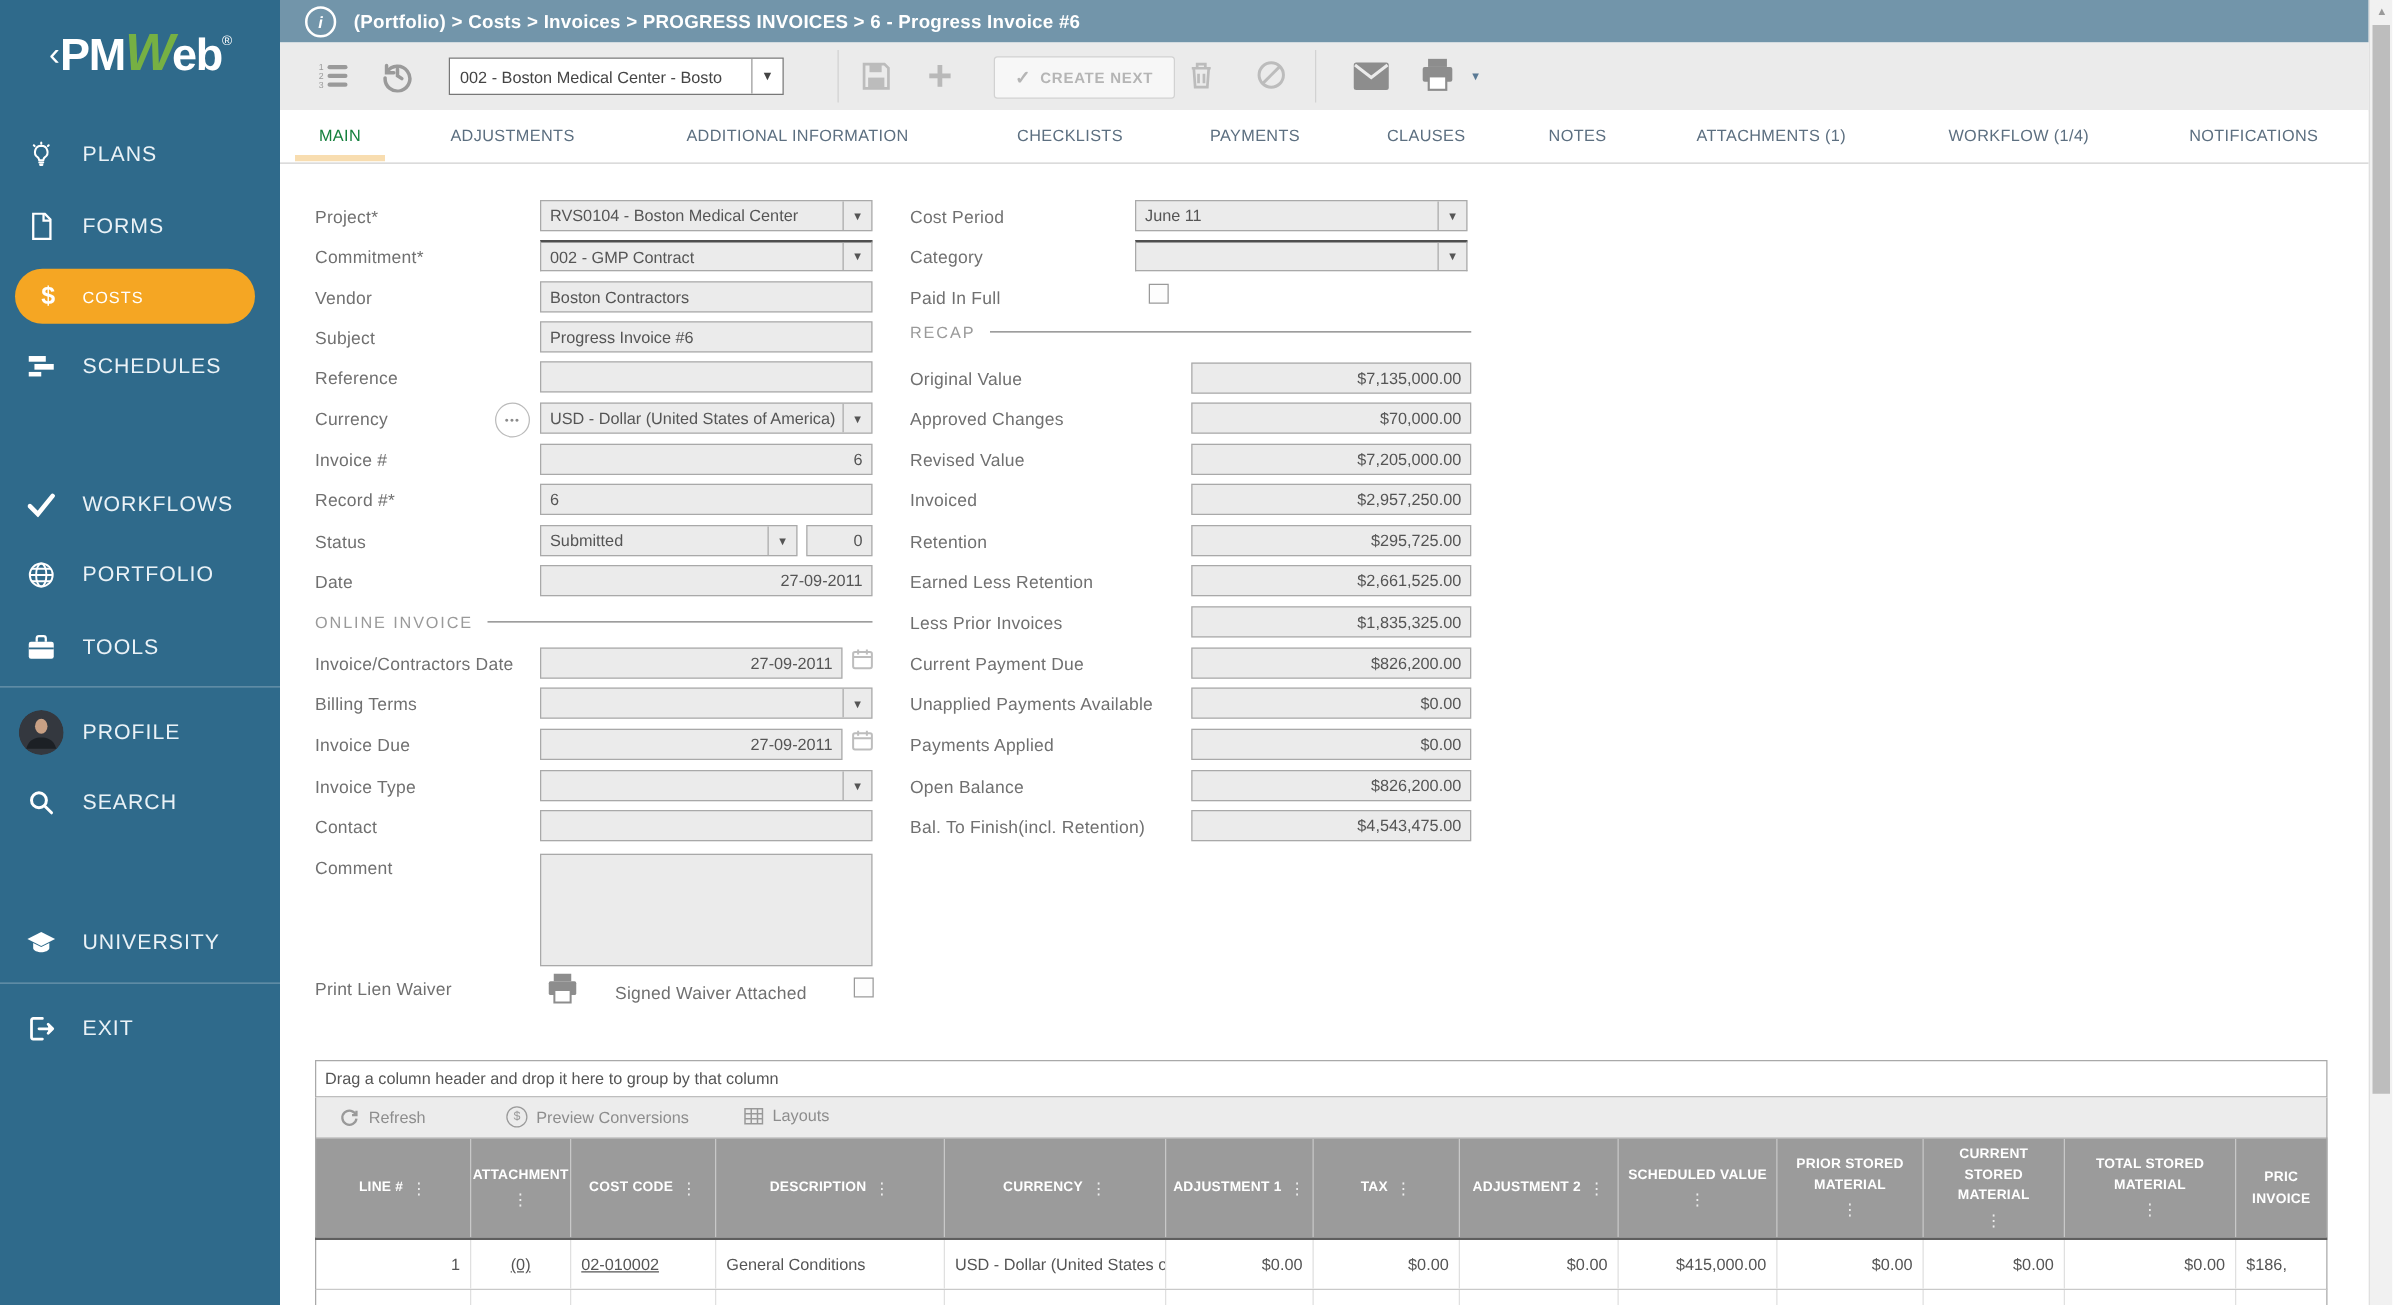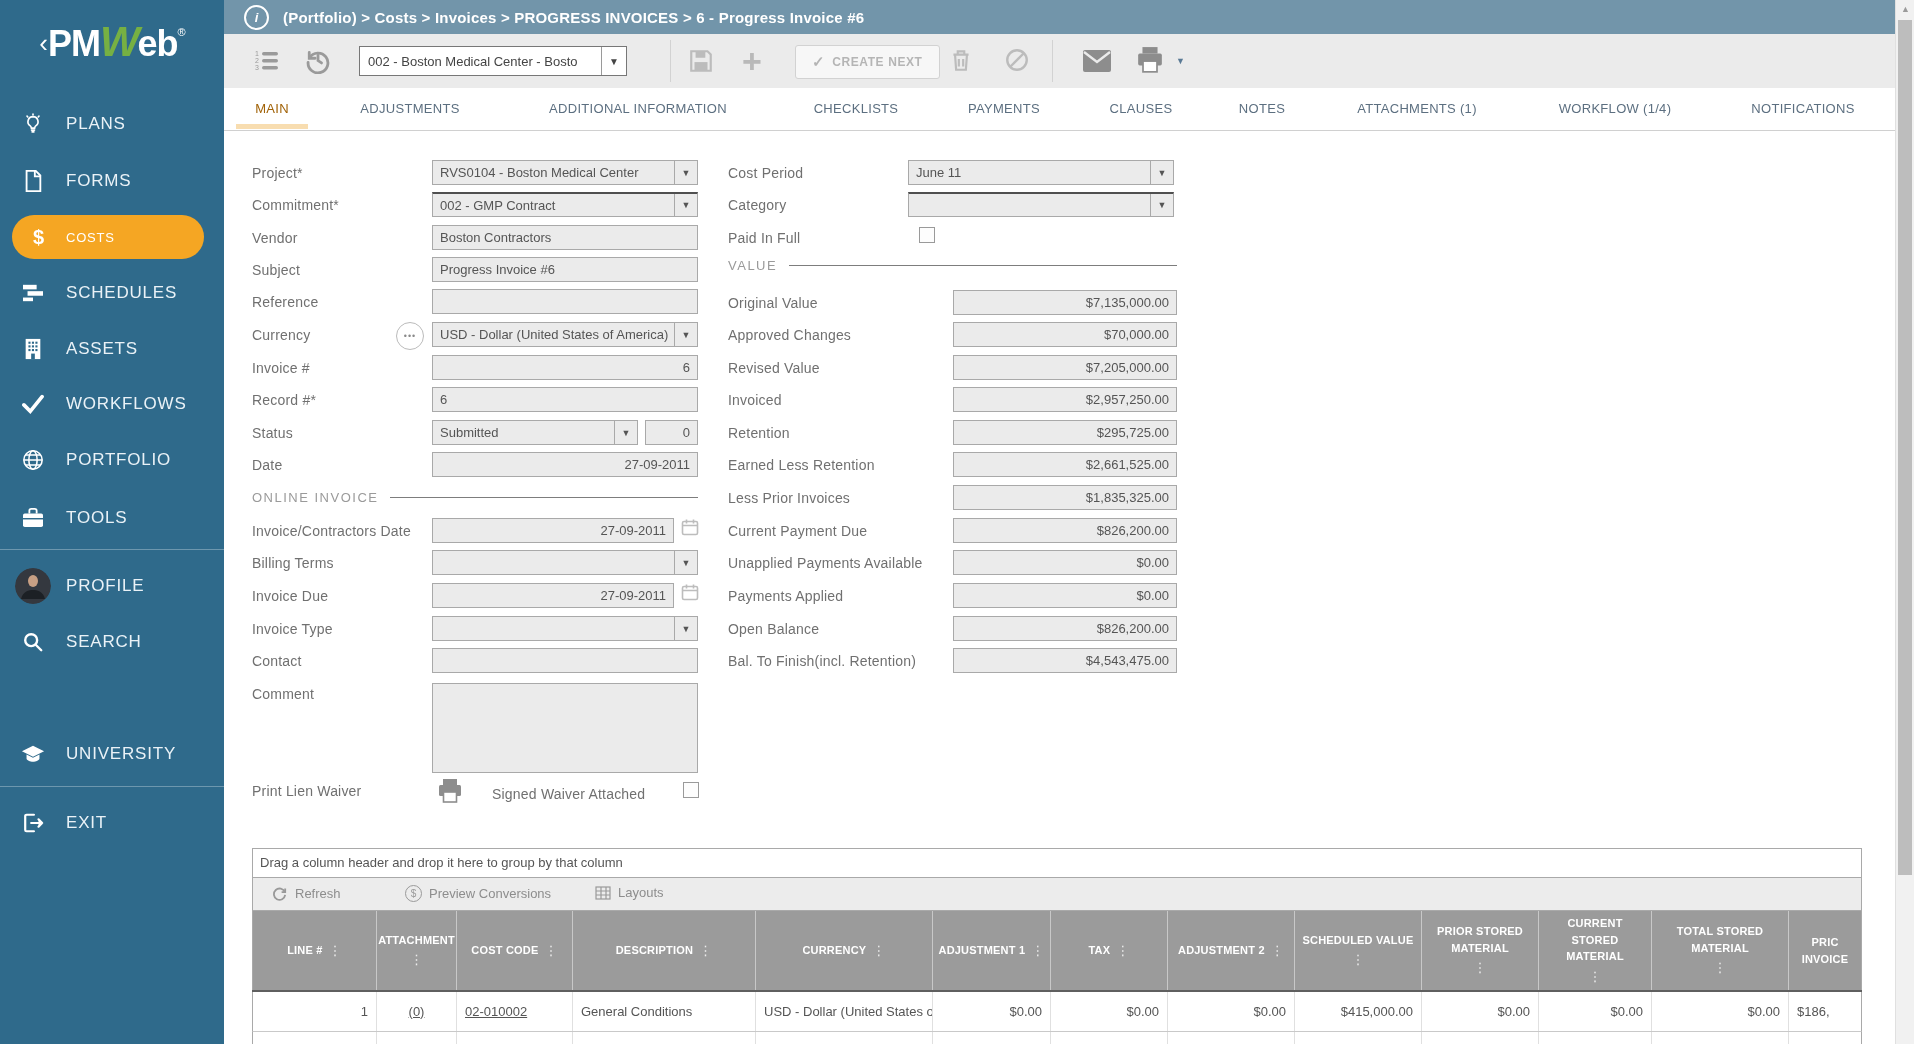--- a/index.html
+++ b/index.html
@@ -43,21 +43,21 @@
           display:flex;align-items:center;justify-content:center;color:#444;font-size:10px}
   .cnbtn{position:absolute;left:571px;top:11px;height:32px;padding:0 16px;background:#f7f7f7;
          border:1px solid #d2d2d2;border-radius:3px;display:flex;align-items:center;gap:7px;
          color:#b5b5b5;font-size:12px;letter-spacing:.6px;font-weight:bold}
   .cnbtn .chk{font-size:15px}
 
   .tabsrow{position:absolute;left:224px;top:88px;width:1671px;height:42px;background:#fff;
            border-bottom:1px solid #d0d0d0;z-index:4}
   .tab{position:absolute;top:13px;transform:translateX(-50%);font-size:13px;color:#5c6f80;
        letter-spacing:.3px;white-space:nowrap;cursor:pointer}
-  .tab.active{color:#a16207}
+  .tab.active{color:#15803d}
   .tabuline{position:absolute;top:36px;height:5px;width:72px;background:#f8ddb0;transform:translateX(-50%)}
 
   
   .lbl{position:absolute;font-size:14px;color:#707070;letter-spacing:.2px;white-space:nowrap}
   .lbl.link{}
   .fld{position:absolute;height:25px;background:#ebebeb;border:1px solid #a9a9a9;box-sizing:border-box;
        font-size:13px;color:#555;display:flex;align-items:center;padding:0 7px;
        white-space:nowrap;overflow:hidden}
   .fld.right{justify-content:flex-end}
   .dd{padding-right:28px}
@@ -142,40 +142,20 @@
     <span class="ic">
       <svg width="22" height="20" viewBox="0 0 24 22">
           <rect x="1" y="2" width="15" height="5" fill="#fff"></rect>
           <rect x="6" y="9" width="17" height="5" fill="#fff"></rect>
           <rect x="1" y="16" width="11" height="4" fill="#fff"></rect>
         </svg>
     </span>
     <span>SCHEDULES</span>
   </div>
 
-  <div class="side-item" style="top:327px">
-    <span class="ic">
-      <svg width="20" height="22" viewBox="0 0 20 24">
-          <rect x="2" y="1" width="16" height="22" fill="#fff"></rect>
-          <g fill="#2f6a8b">
-            <rect x="5" y="4" width="2.3" height="2.3"></rect>
-            <rect x="8.8" y="4" width="2.3" height="2.3"></rect>
-            <rect x="12.6" y="4" width="2.3" height="2.3"></rect>
-            <rect x="5" y="8" width="2.3" height="2.3"></rect>
-            <rect x="8.8" y="8" width="2.3" height="2.3"></rect>
-            <rect x="12.6" y="8" width="2.3" height="2.3"></rect>
-            <rect x="5" y="12" width="2.3" height="2.3"></rect>
-            <rect x="8.8" y="12" width="2.3" height="2.3"></rect>
-            <rect x="12.6" y="12" width="2.3" height="2.3"></rect>
-            <rect x="8" y="17" width="4" height="6"></rect>
-          </g>
-        </svg>
-    </span>
-    <span>ASSETS</span>
-  </div>
 
   <div class="side-item" style="top:382px">
     <span class="ic">
       <svg width="22" height="20" viewBox="0 0 24 22">
           <path d="M2 12l7 7L22 3" fill="none" stroke="#fff" stroke-width="4" stroke-linecap="round"></path>
         </svg>
     </span>
     <span>WORKFLOWS</span>
   </div>
 
@@ -462,21 +442,21 @@
 <span class="lbl" style="left:728px;top:197px">Category</span>
 <div class="fld dd darktop" style="left:908px;top:192px;width:266px">
     <span></span>
     <span class="arrow">▼</span>
   </div>
 
 <span class="lbl" style="left:728px;top:230px">Paid In Full</span>
 <span class="cb" style="left:919px;top:227px"></span>
 
 <div class="sech" style="left:728px;top:258px;width:449px">
-  <span>VALUE</span>
+  <span>RECAP</span>
     <span class="line"></span>
 </div>
 
 <span class="lbl" style="left:728px;top:295px">Original Value</span>
 <div class="fld right" style="left:953px;top:290px;width:224px">
     <span>$7,135,000.00</span>
   </div>
 <span class="lbl" style="left:728px;top:327px">Approved Changes</span>
 <div class="fld right" style="left:953px;top:322px;width:224px">
     <span>$70,000.00</span>

